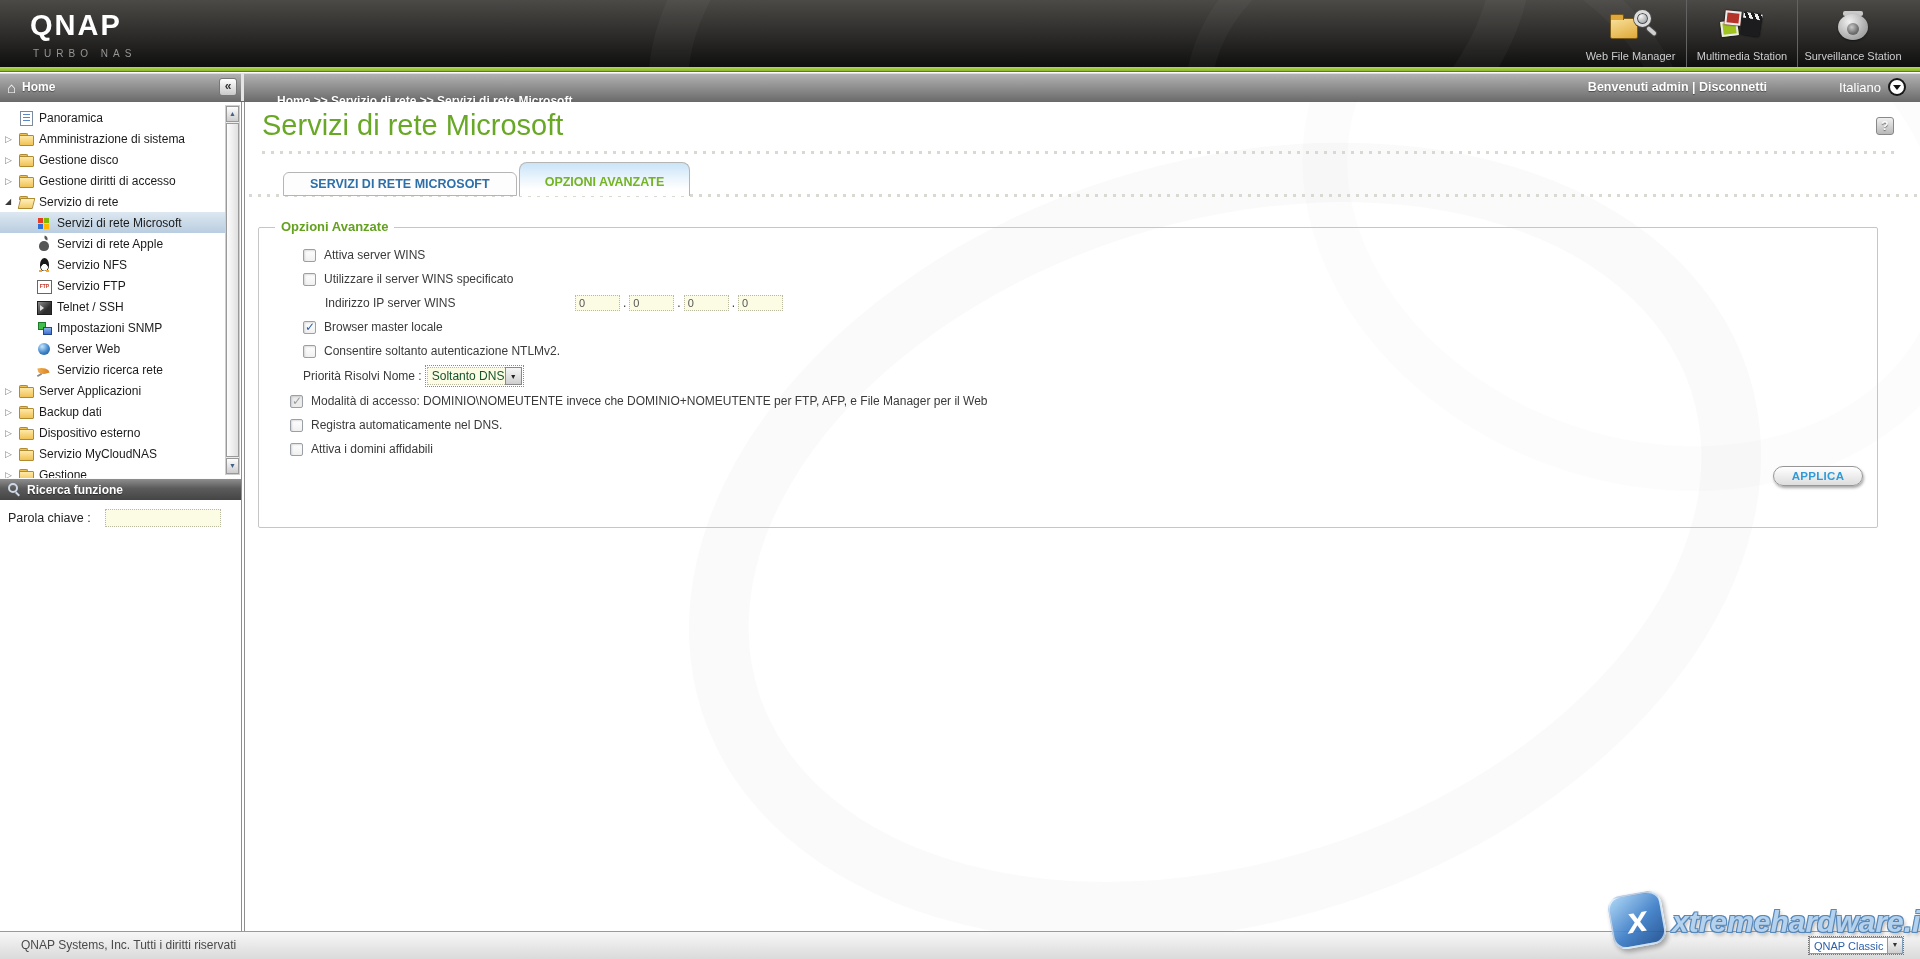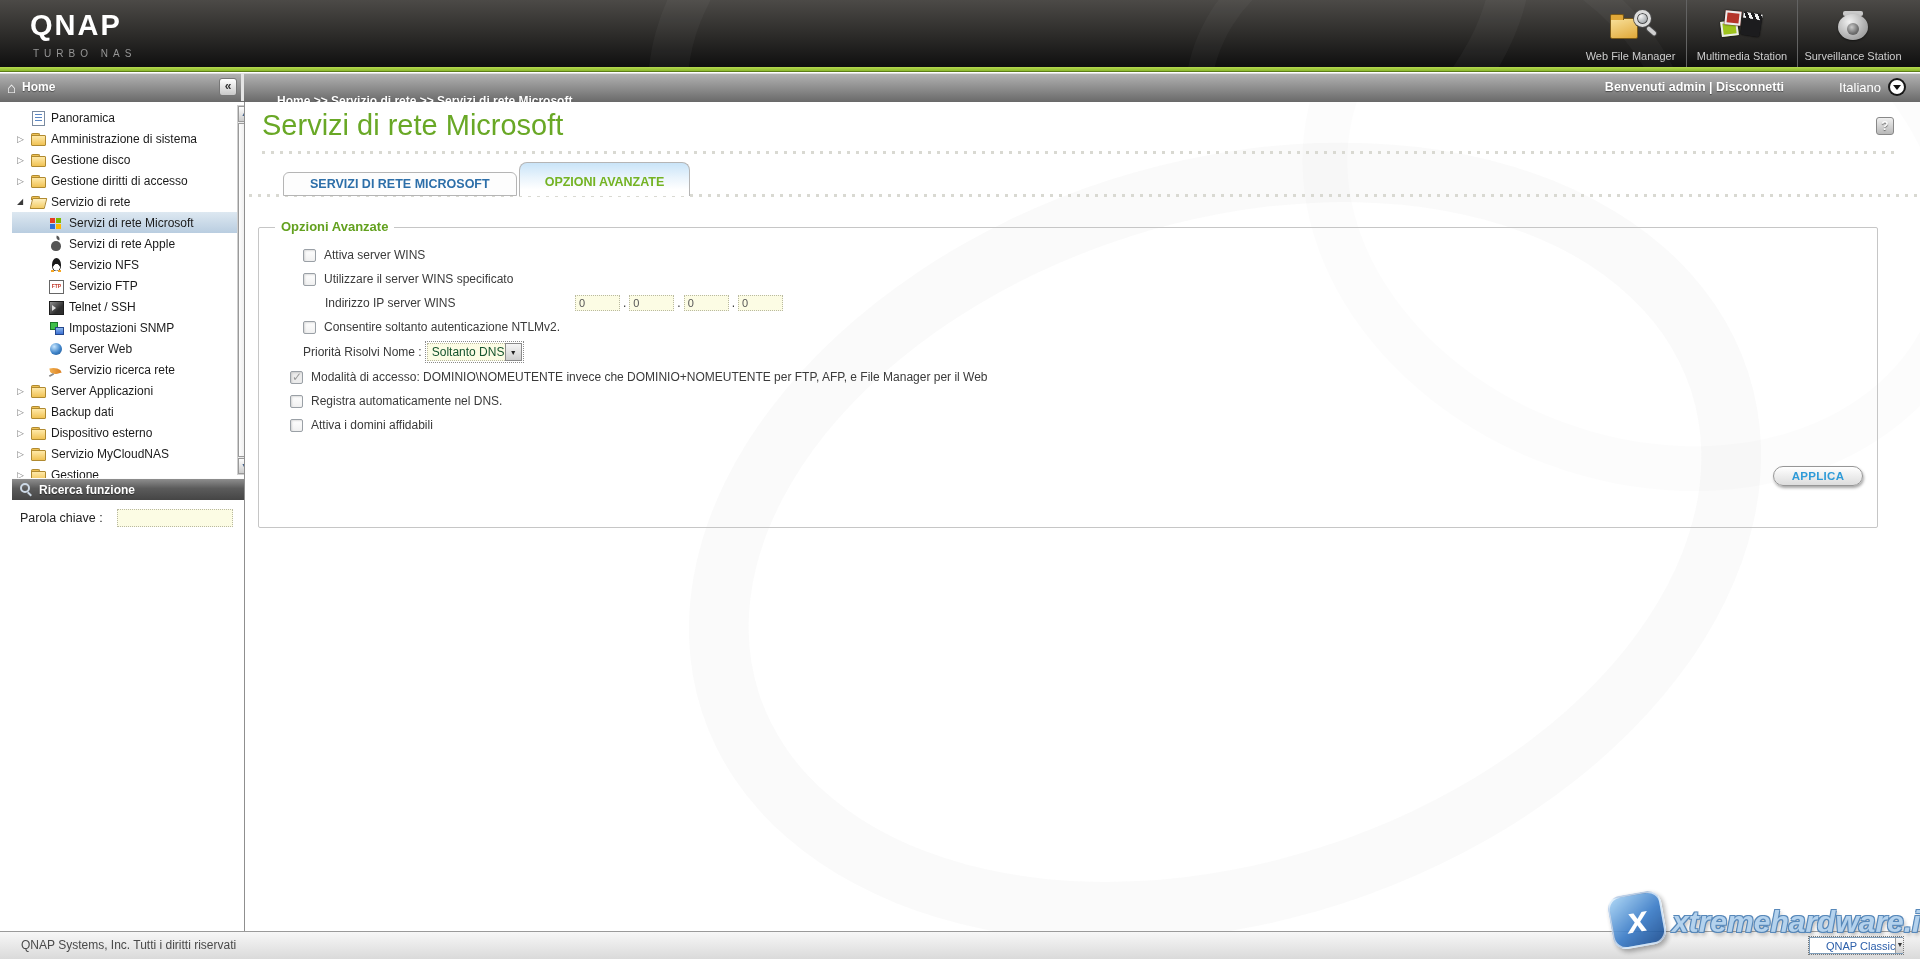--- a/index.html
+++ b/index.html
@@ -75,29 +75,29 @@
   .home-glyph { font-size:15px; margin:0 6px 0 7px; line-height:1; }
   .side-head-title { font-size:12px; font-weight:bold; text-shadow:0 1px 1px rgba(0,0,0,.45); }
   .collapse-btn { position:absolute; right:4px; top:5px; width:18px; height:18px;
     background:linear-gradient(#ffffff,#c9c9c9); border:1px solid #777; border-radius:3px;
     color:#333; font-size:12px; font-weight:bold; line-height:15px; text-align:center; cursor:pointer; }
   .crumb { position:absolute; left:244px; right:0; top:0; height:28px;
     display:flex; align-items:center; color:#fff; }
   .breadcrumb { margin-left:33px; font-size:12px; font-weight:bold; text-shadow:0 1px 1px rgba(0,0,0,.45);margin-top:28px; }
   .spacer { flex:1; }
   .welcome { font-size:12.5px; font-weight:bold; text-shadow:0 1px 1px rgba(0,0,0,.45); }
-  .lang { display:flex; align-items:center; gap:9px; margin-left:55px; margin-right:16px;
+  .lang { display:flex; align-items:center; gap:9px; margin-left:72px; margin-right:16px;
     font-size:13px; cursor:pointer; }
   .lang-icon { width:14px; height:14px; border-radius:50%; background:#fff;
     box-shadow:0 0 0 2px #161616; position:relative; }
   .lang-icon::after { content:""; position:absolute; left:3px; top:5px;
     border-left:4px solid transparent; border-right:4px solid transparent; border-top:5px solid #111; }
 
   
-  .sidebar { position:absolute; left:12px; top:102px; width:242px; bottom:28px; background:#fff;
+  .sidebar { position:absolute; left:0; top:102px; width:242px; bottom:28px; background:#fff;
     border-right:1px solid #8f8f8f; }
   .tree { position:absolute; left:0; top:5px; width:226px; height:371px; overflow:hidden; }
   .trow { display:flex; align-items:center; height:21px; font-size:12px; color:#1a1a1a;
     white-space:nowrap; cursor:pointer; }
   .trow.selected { background:linear-gradient(#dde8f1,#b9cde0); }
   .trow .arrow { width:13px; margin-left:5px; font-size:9px; color:#808080; flex:none; }
   .trow .arrow.exp { color:#3a3a3a; font-size:8px; }
   .trow.lvl1 { padding-left:36px; }
   .trow .tlabel { margin-left:5px; }
 
@@ -224,21 +224,21 @@
     color:#2f9bd8; font-size:11.5px; font-weight:bold; text-align:center; line-height:18px;
     letter-spacing:.3px; cursor:pointer; }
 
   
   .footer { position:absolute; left:0; right:0; bottom:0; height:28px;
     background:linear-gradient(#f7f7f7,#dadada); border-top:1px solid #9a9a9a; }
   .copyright { position:absolute; left:21px; top:0; line-height:27px; font-size:12px; color:#4a4a4a; }
   .theme-select { position:absolute; right:17px; top:5px; width:94px; height:17px; background:#fff;
     border:1px solid #7f9db9; display:flex; align-items:center; outline:1px dotted #777;
     outline-offset:0px; cursor:pointer; }
-  .theme-value { flex:1; color:#2c5faa; font-size:11px; padding-left:16px; white-space:nowrap; }
+  .theme-value { flex:1; color:#2c5faa; font-size:11px; padding-left:4px; white-space:nowrap; }
   .theme-btn { width:15px; height:15px; background:linear-gradient(#f8f8f8,#cfcfcf);
     border-left:1px solid #999; font-size:7px; text-align:center; line-height:14px; color:#333; }
 
   
   .watermark { position:absolute; left:1608px; top:891px; width:310px; height:62px;
     z-index:20; pointer-events:none; opacity:.92; }
   .wm-badge { position:absolute; left:2px; top:2px; width:54px; height:54px; border-radius:14px;
     background:linear-gradient(145deg,#a8d4f5,#3b7cc7 55%,#1a4c8f);
     border:2px solid rgba(255,255,255,.65); box-shadow:2px 3px 5px rgba(0,0,0,.35);
     transform:rotate(-10deg); color:#fff; font-size:36px; font-weight:bold; font-style:italic;
@@ -432,20 +432,24 @@
           <span class="iplabel">Indirizzo IP server WINS</span>
           <span class="ipbox">0</span>
           <span class="ipsep">.</span>
           <span class="ipbox">0</span>
           <span class="ipsep">.</span>
           <span class="ipbox">0</span>
           <span class="ipsep">.</span>
           <span class="ipbox">0</span>
         </div>
         <div class="frow ind1">
+          <span class="cb checked"></span>
+          <span>Browser master locale</span>
+        </div>
+        <div class="frow ind1">
           <span class="cb"></span>
           <span>Consentire soltanto autenticazione NTLMv2.</span>
         </div>
         <div class="frow ind1">
           <span>Priorità Risolvi Nome :</span>
           <span class="combo">
             <span class="combo-value">Soltanto DNS</span>
             <span class="combo-btn">▼</span>
           </span>
         </div>

